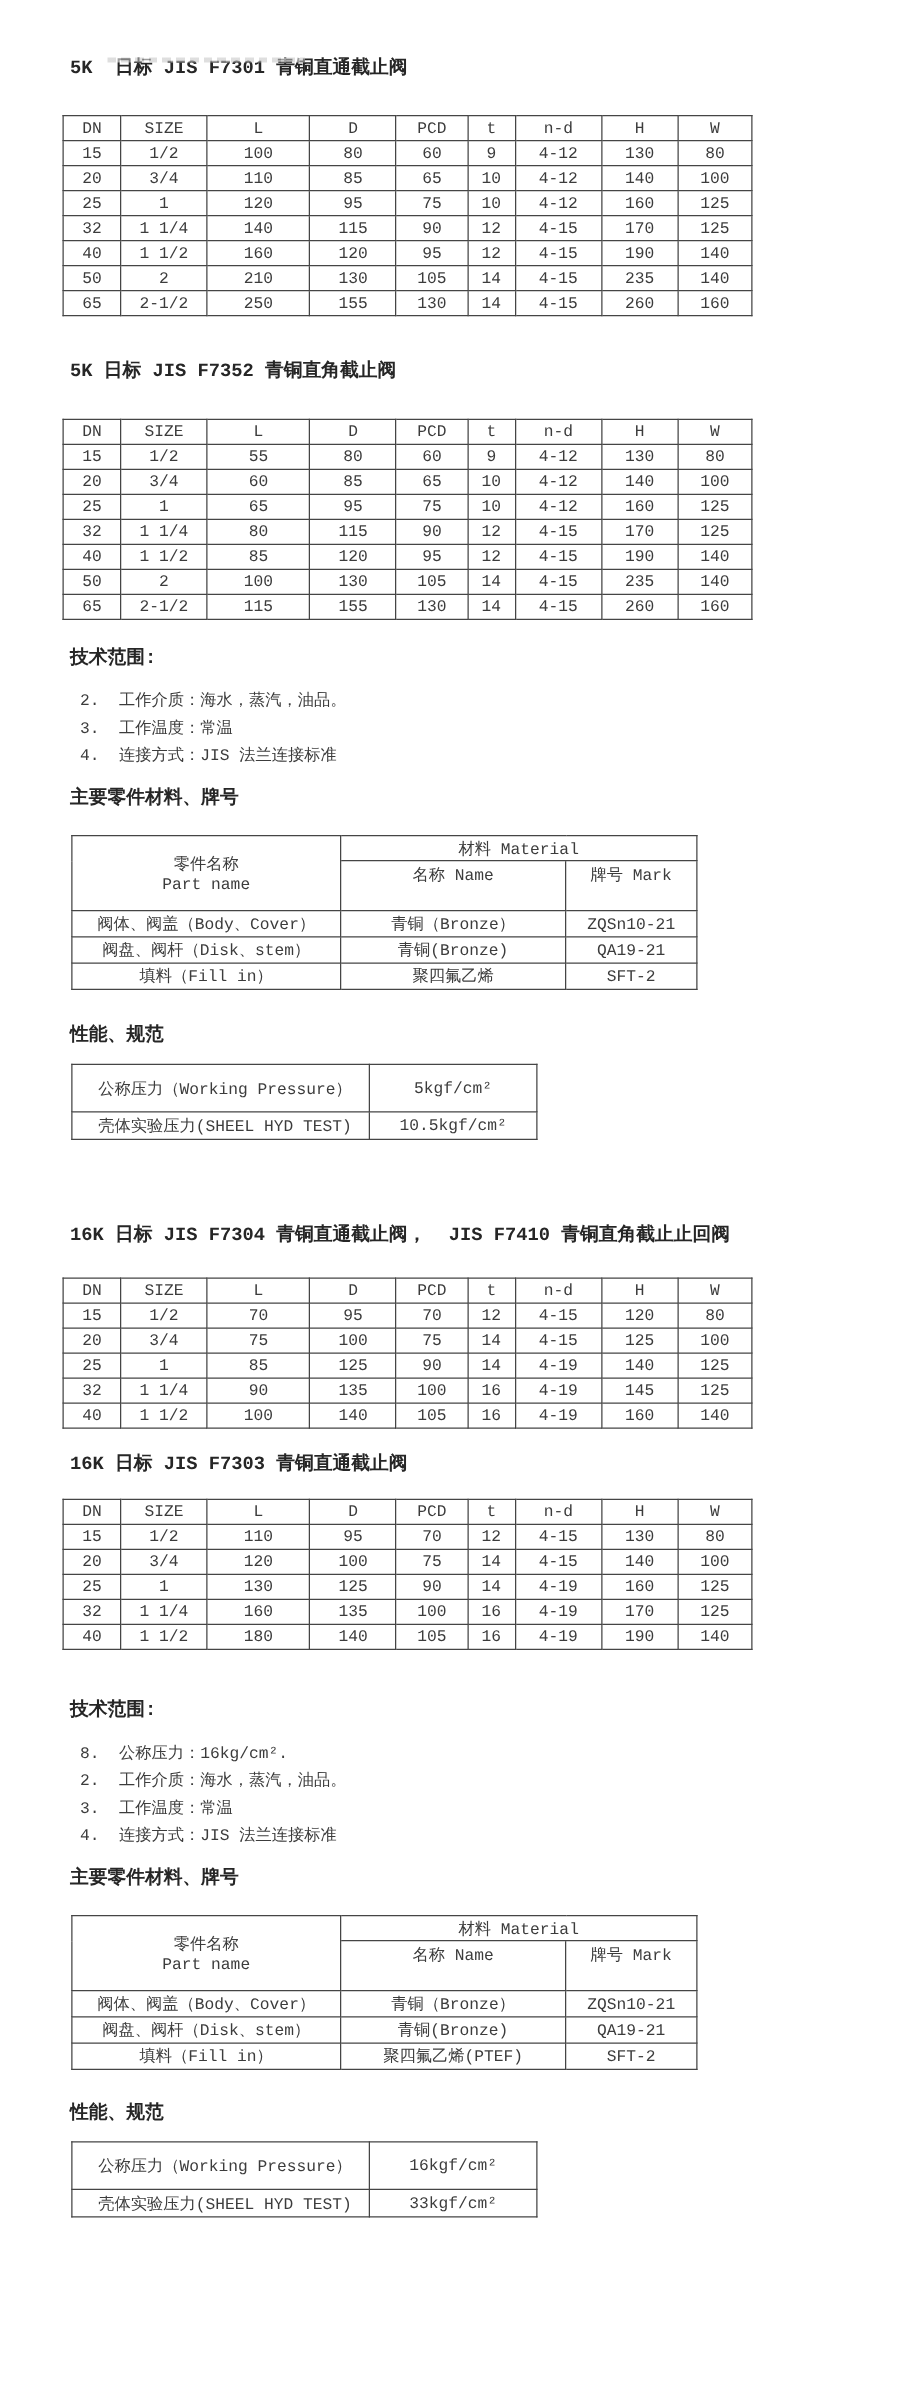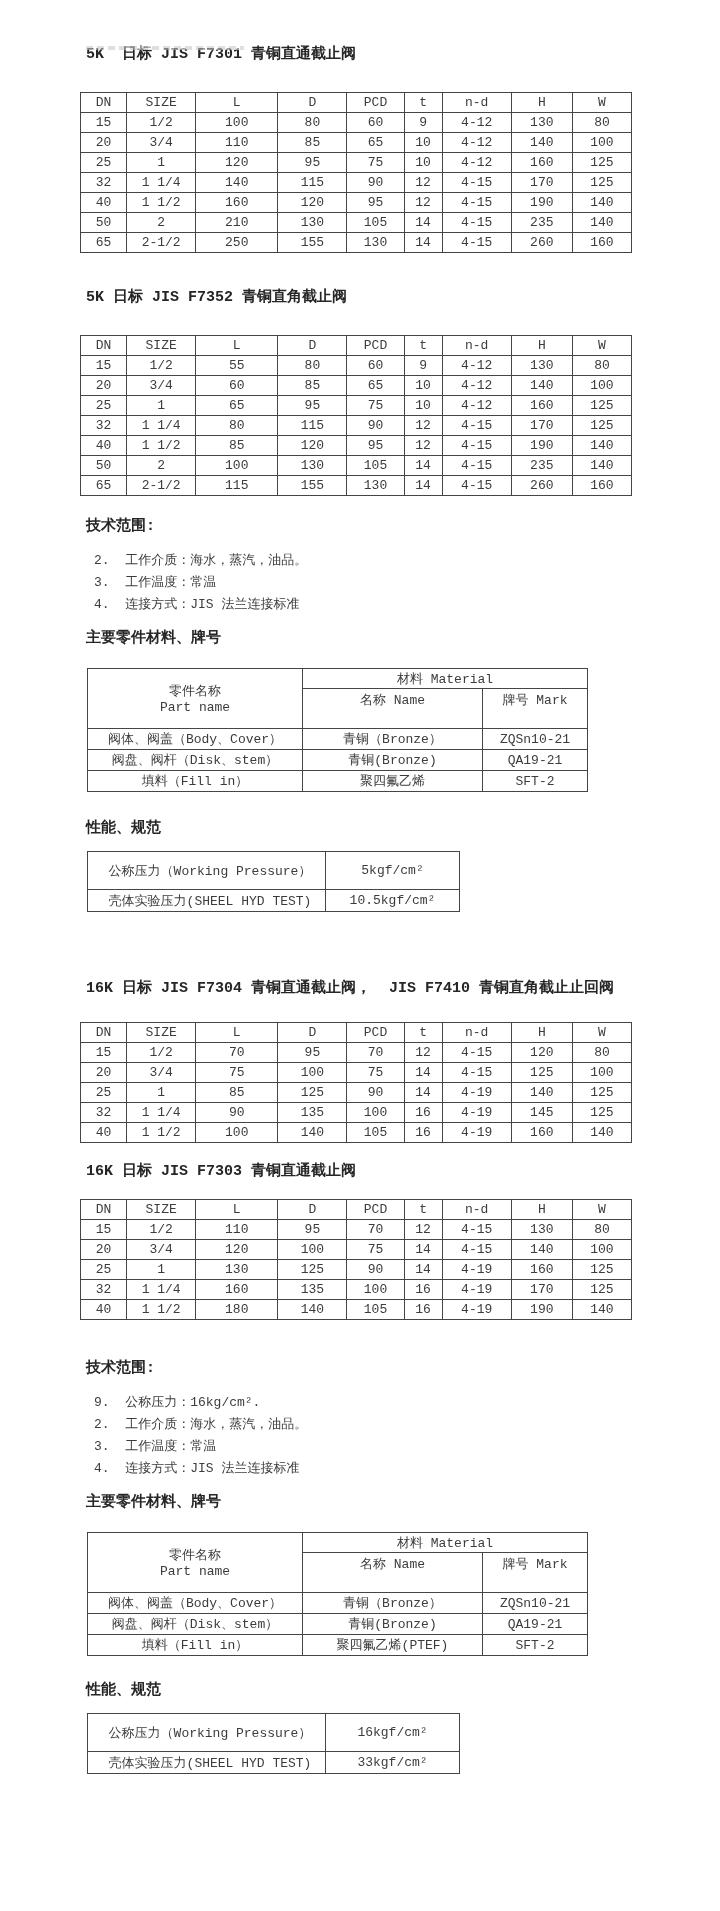--- a/index.html
+++ b/index.html
@@ -6,21 +6,21 @@
   html, body { margin: 0; padding: 0; background: #ffffff; }
   .page {
     position: relative;
     width: 720px;
     min-height: 1911px;
     background: #ffffff;
     font-family: "Liberation Mono", "DejaVu Sans Mono", monospace;
     color: #3c3c3c;
     padding: 0 0 28px 0;
   }
-  .content { padding-left: 80px; padding-right: 20px; }
+  .content { padding-left: 50px; padding-right: 20px; }
 
   
   .clip-frag {
     position: absolute; left: 86px; top: 0;
     width: 158px; height: 4px; opacity: .55;
     background: repeating-linear-gradient(90deg, #c4c4c4 0 7px, #ffffff 7px 11px);
   }
 
   .sec-h {
     font-size: 15px; line-height: 18px; font-weight: bold;
@@ -526,21 +526,21 @@
             <td>16</td>
             <td>4-19</td>
             <td>190</td>
             <td>140</td>
           </tr>
         </tbody>
     </table>
 
     <div class="sec-h" id="h-tech2">技术范围:</div>
     <div class="tech-list">
-        <div class="tech-item">9.  公称压力：16kg/cm².</div>
+        <div class="tech-item">8.  公称压力：16kg/cm².</div>
         <div class="tech-item">2.  工作介质：海水，蒸汽，油品。</div>
         <div class="tech-item">3.  工作温度：常温</div>
         <div class="tech-item">4.  连接方式：JIS 法兰连接标准</div>
       </div>
 
     <div class="sec-h" id="h-mat2">主要零件材料、牌号</div>
     <table class="matt">
       <colgroup>
           <col style="width:215px">
           <col style="width:180px">

